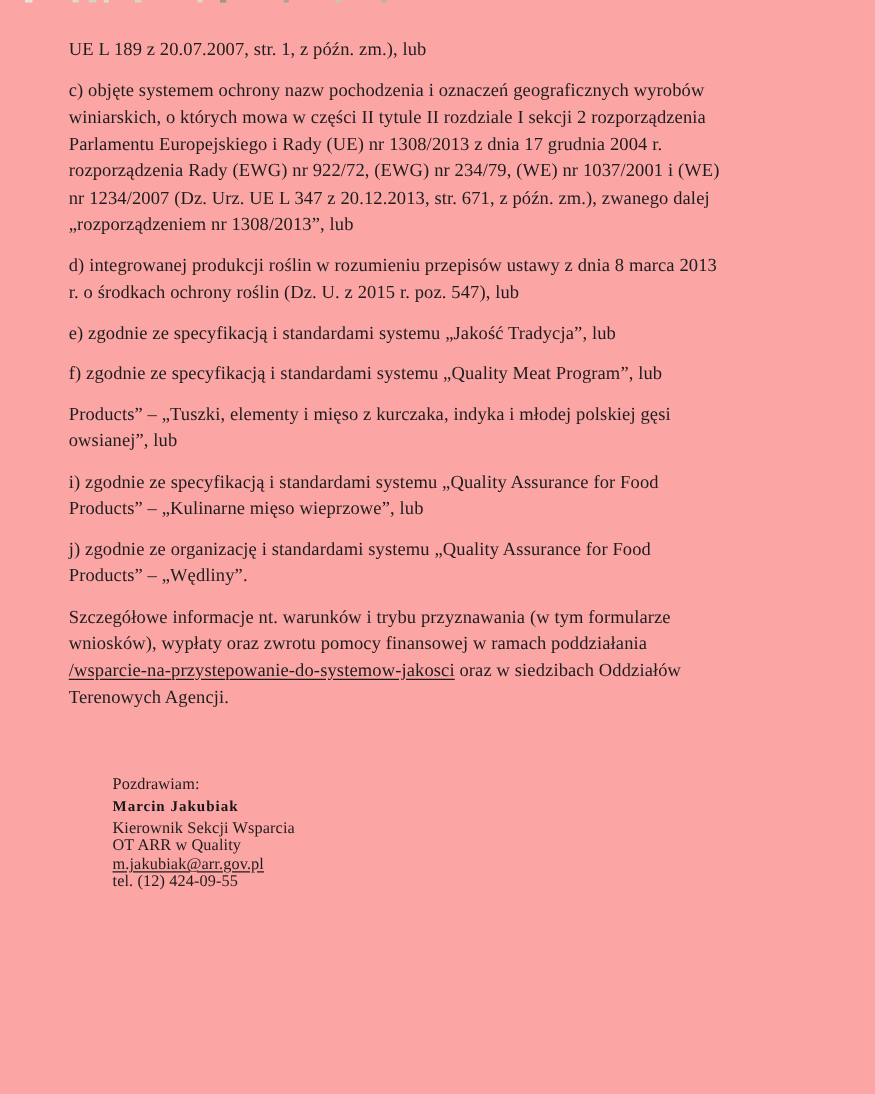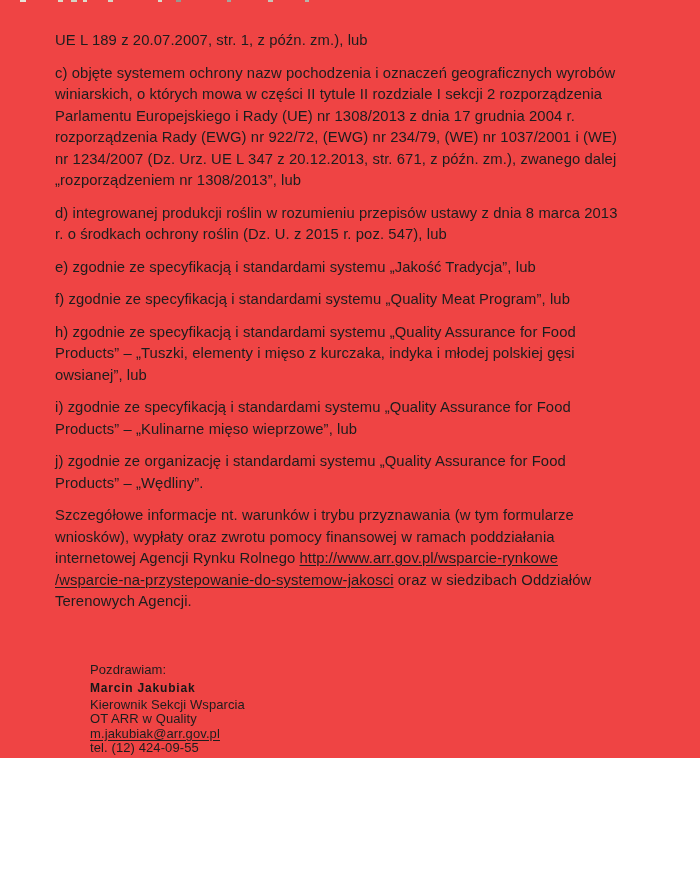--- a/index.html
+++ b/index.html
@@ -3,24 +3,24 @@
 <meta charset="utf-8">
 <style>
   html, body {
     margin: 0;
     padding: 0;
     background: #ffffff;
   }
   .page {
     position: relative;
     width: 700px;
-    height: 758px;
-    background: #ef4444;
+    height: 875px;
+    background: #fca5a5;
     overflow: hidden;
-    font-family: Liberation Sans, sans-serif;
+    font-family: Liberation Serif, serif;
     color: #1d1d1d;
   }
   .content {
     padding: 30px 40px 0 55px;
   }
   .para {
     margin: 0 0 11px 0;
     padding: 0;
   }
   .line {
@@ -95,36 +95,34 @@
           <span class="line"><span>d) integrowanej produkcji roślin w rozumieniu przepisów ustawy z dnia 8 marca 2013</span></span>
           <span class="line"><span>r. o środkach ochrony roślin (Dz. U. z 2015 r. poz. 547), lub</span></span>
         </p>
         <p class="para">
           <span class="line"><span>e) zgodnie ze specyfikacją i standardami systemu „Jakość Tradycja”, lub</span></span>
         </p>
         <p class="para">
           <span class="line"><span>f) zgodnie ze specyfikacją i standardami systemu „Quality Meat Program”, lub</span></span>
         </p>
         <p class="para">
-          <span class="line"><span>h) zgodnie ze specyfikacją i standardami systemu „Quality Assurance for Food</span></span>
           <span class="line"><span>Products” – „Tuszki, elementy i mięso z kurczaka, indyka i młodej polskiej gęsi</span></span>
           <span class="line"><span>owsianej”, lub</span></span>
         </p>
         <p class="para">
           <span class="line"><span>i) zgodnie ze specyfikacją i standardami systemu „Quality Assurance for Food</span></span>
           <span class="line"><span>Products” – „Kulinarne mięso wieprzowe”, lub</span></span>
         </p>
         <p class="para">
           <span class="line"><span>j) zgodnie ze organizację i standardami systemu „Quality Assurance for Food</span></span>
           <span class="line"><span>Products” – „Wędliny”.</span></span>
         </p>
         <p class="para">
           <span class="line"><span>Szczegółowe informacje nt. warunków i trybu przyznawania (w tym formularze</span></span>
           <span class="line"><span>wniosków), wypłaty oraz zwrotu pomocy finansowej w ramach poddziałania</span></span>
-          <span class="line"><span>internetowej Agencji Rynku Rolnego </span><a href="#" class="doc-link">http://www.arr.gov.pl/wsparcie-rynkowe</a></span>
           <span class="line"><a href="#" class="doc-link">/wsparcie-na-przystepowanie-do-systemow-jakosci</a><span> oraz w siedzibach Oddziałów</span></span>
           <span class="line"><span>Terenowych Agencji.</span></span>
         </p>
       </div>
 
     <div class="signature">
       <div class="sig-line sig-closing">Pozdrawiam:</div>
       <div class="sig-name">Marcin Jakubiak</div>
       <div class="sig-line">Kierownik Sekcji Wsparcia</div>
       <div class="sig-line">OT ARR w Quality</div>

